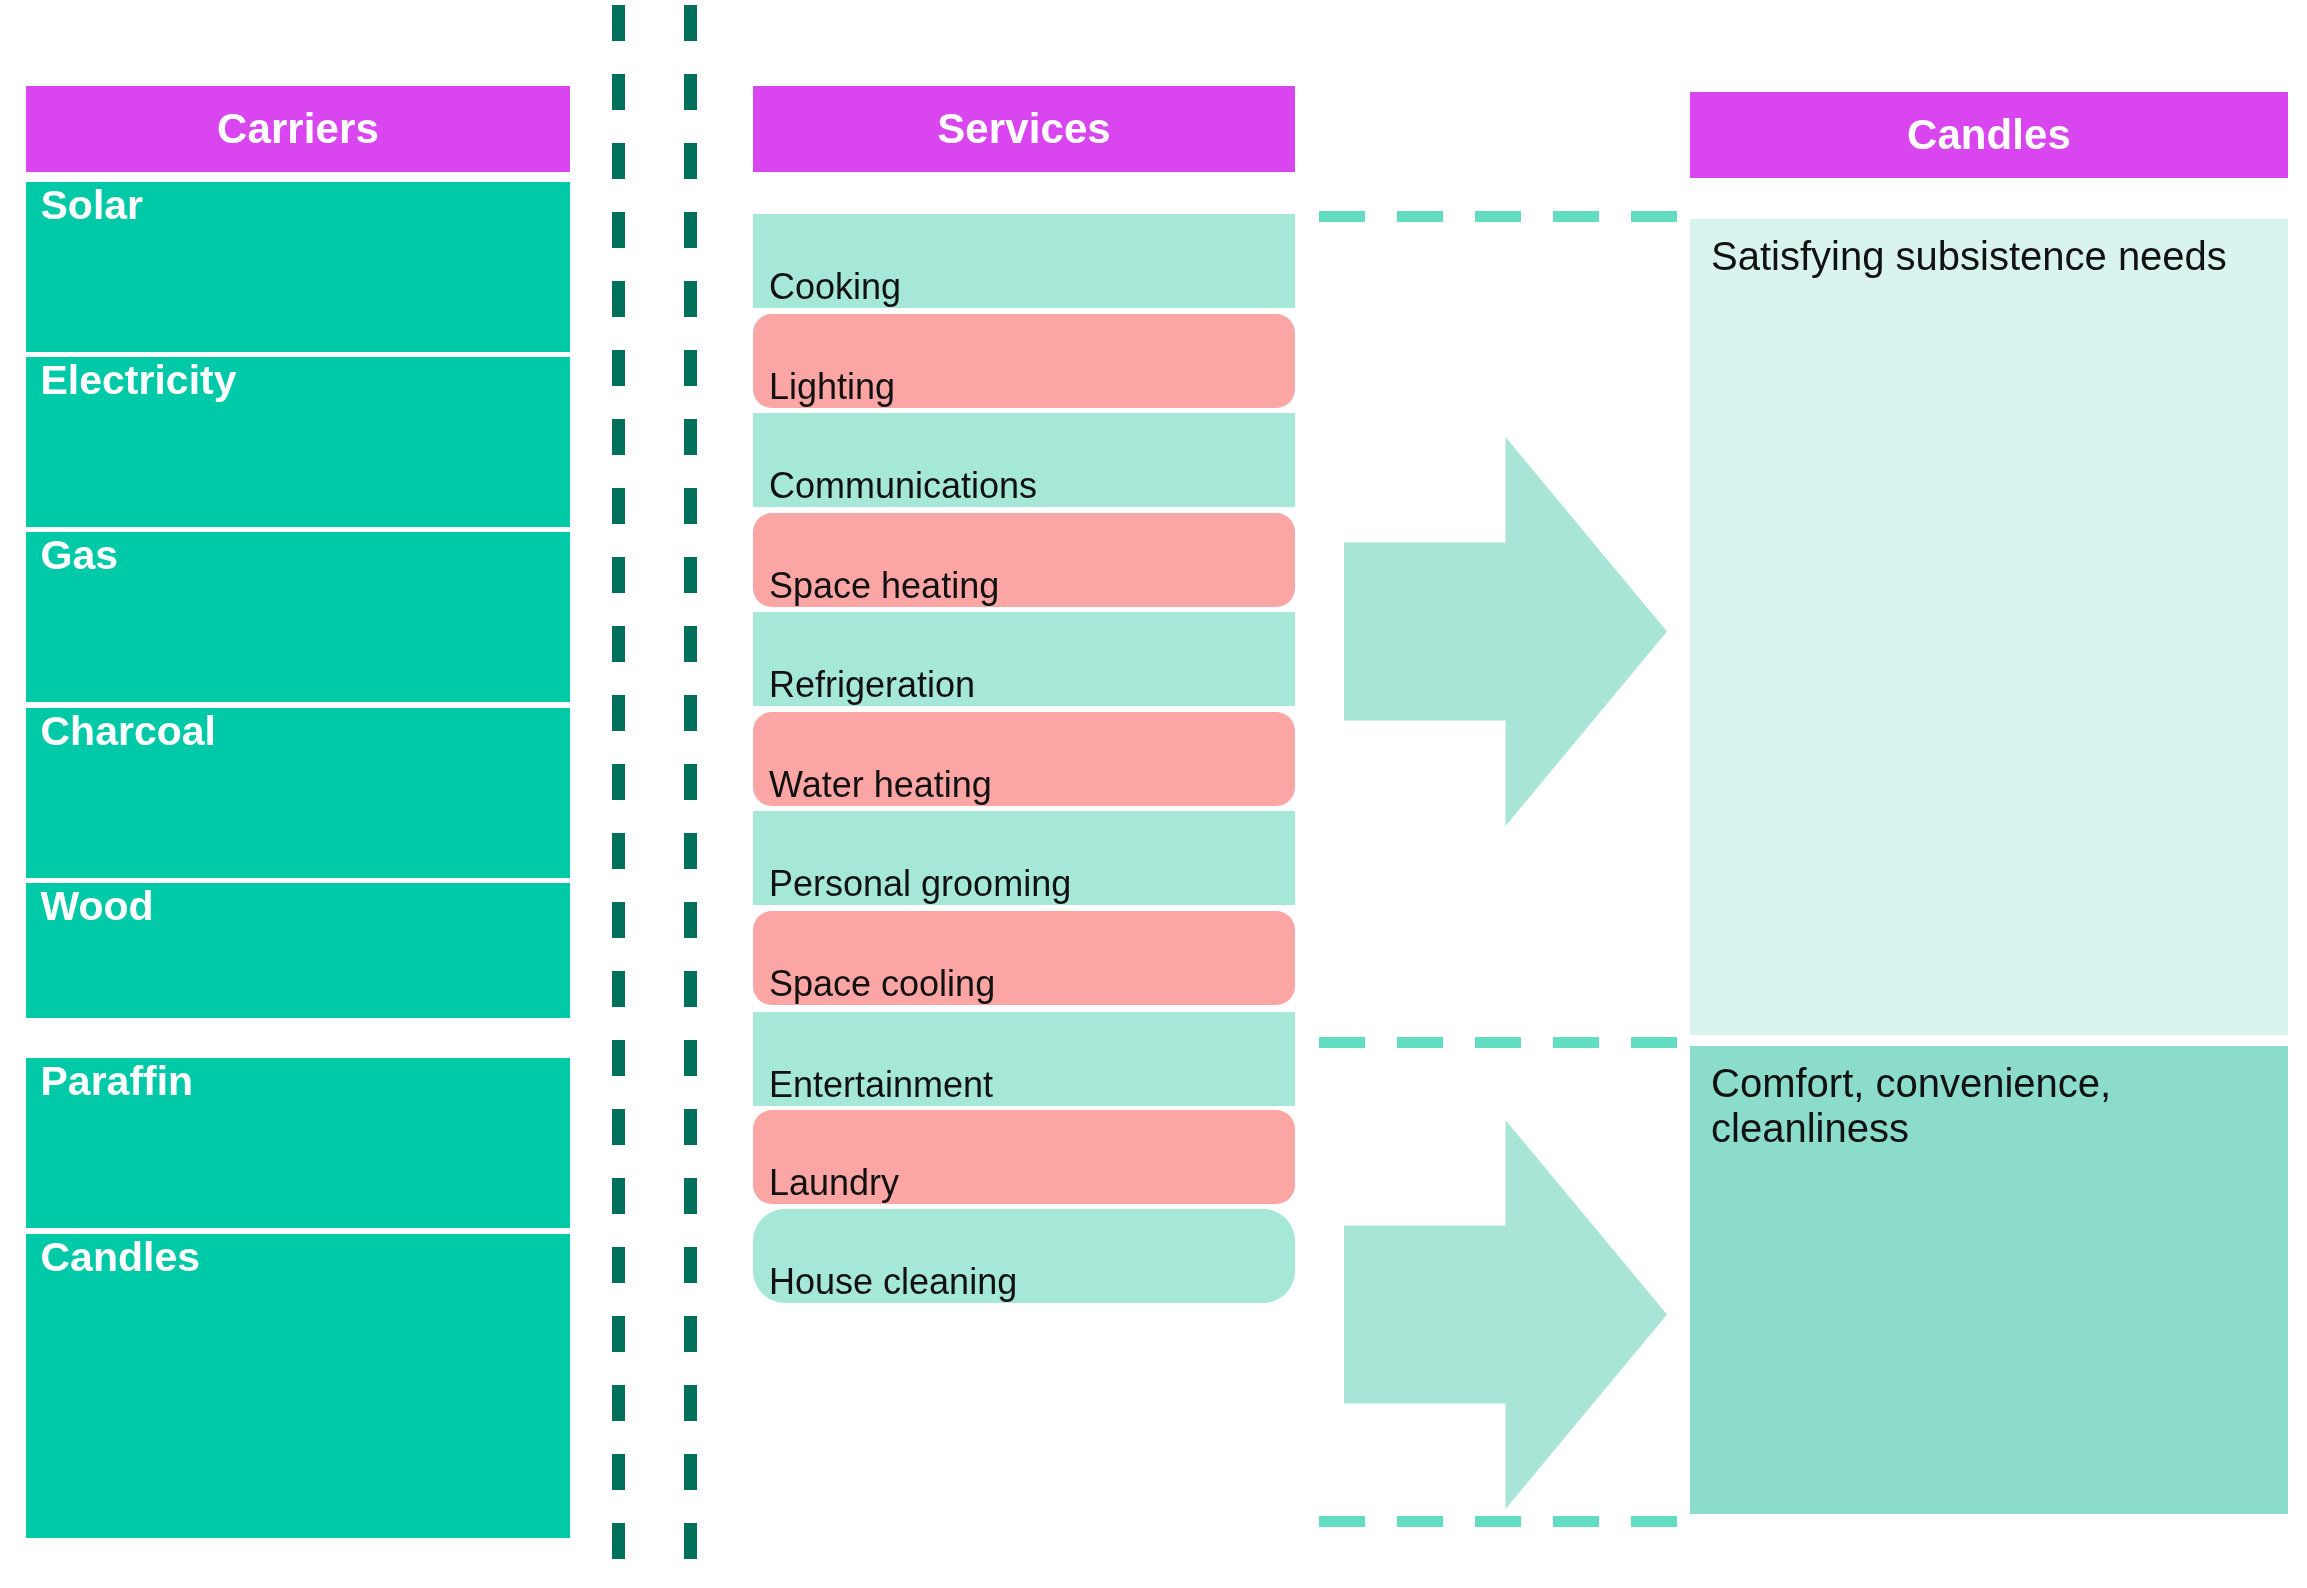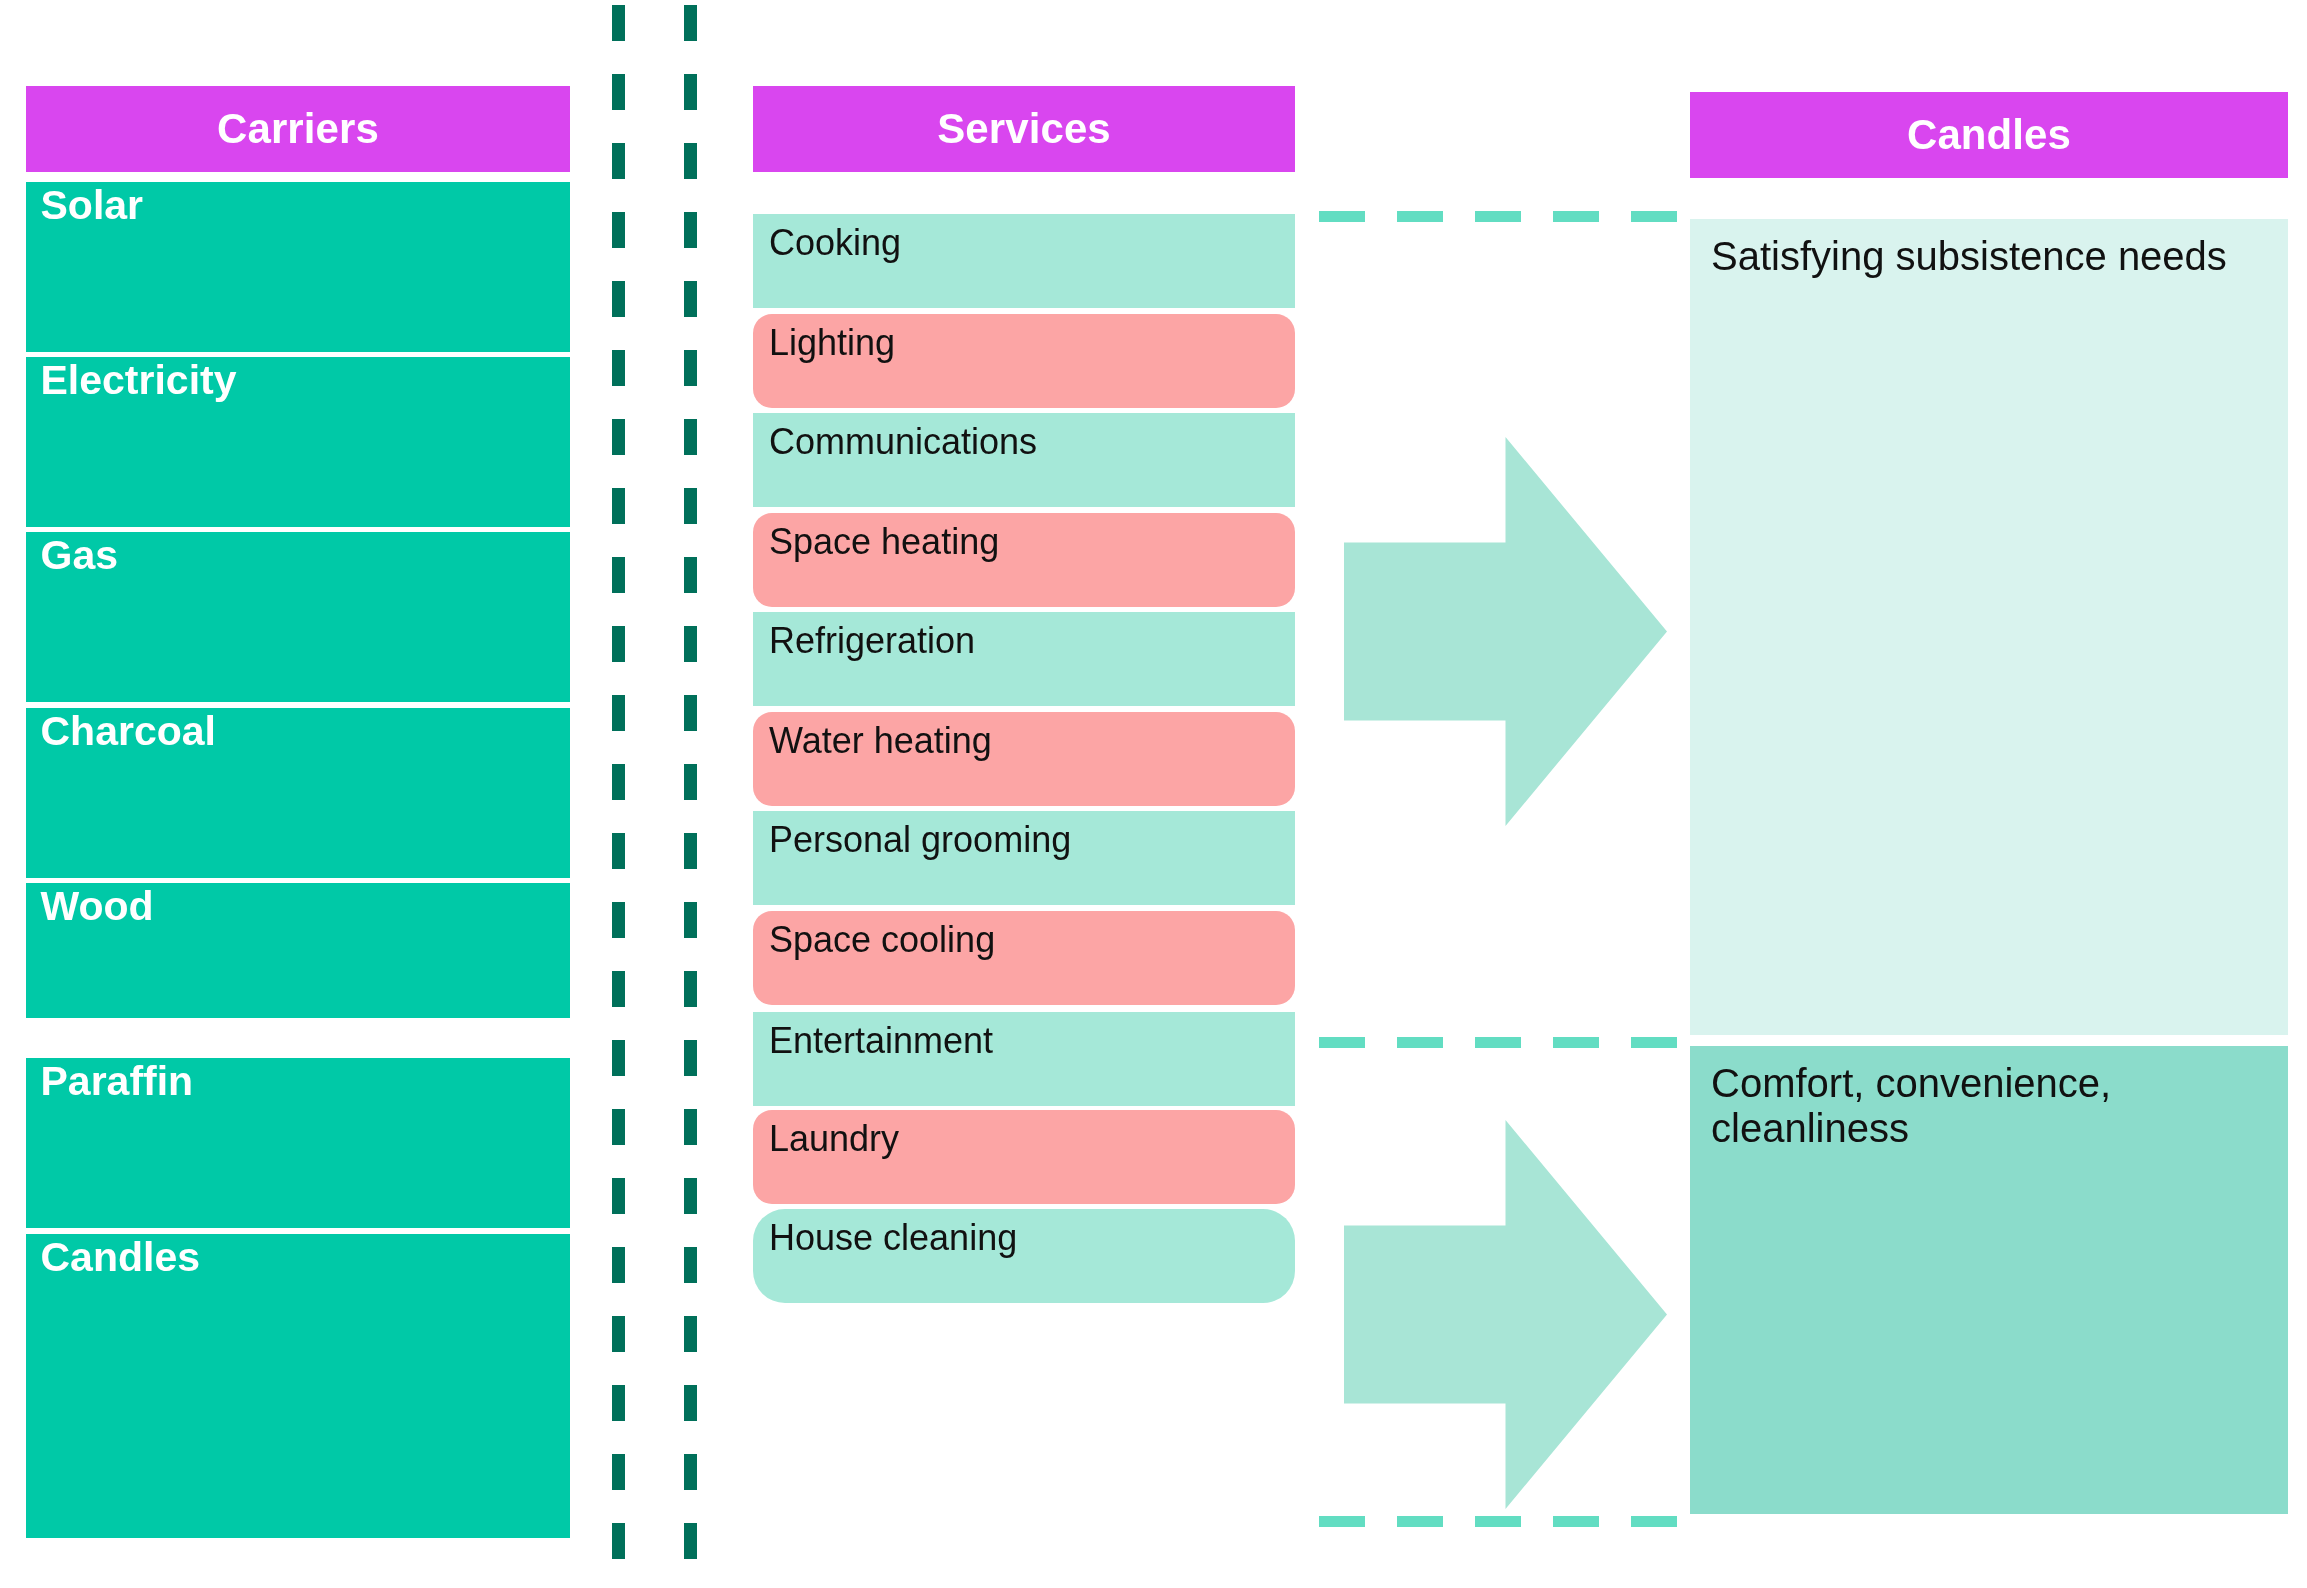--- a/index.html
+++ b/index.html
@@ -61,21 +61,21 @@
     height: 86px;
     font-size: 42px;
   }
   .service-item {
     position: absolute;
     left: 753px;
     width: 542px;
     color: #111111;
     font-size: 36px;
     display: flex;
-    align-items: flex-start;
+    align-items: flex-end;
     padding-top: 8px;
     padding-left: 16px;
     box-sizing: border-box;
   }
   .service-item.tint-a { background: #A5E8D8; }
   .service-item.tint-b { background: #fca5a5; border-radius: 19px; }
 
   
   #drivers-header {
     left: 1690px;

